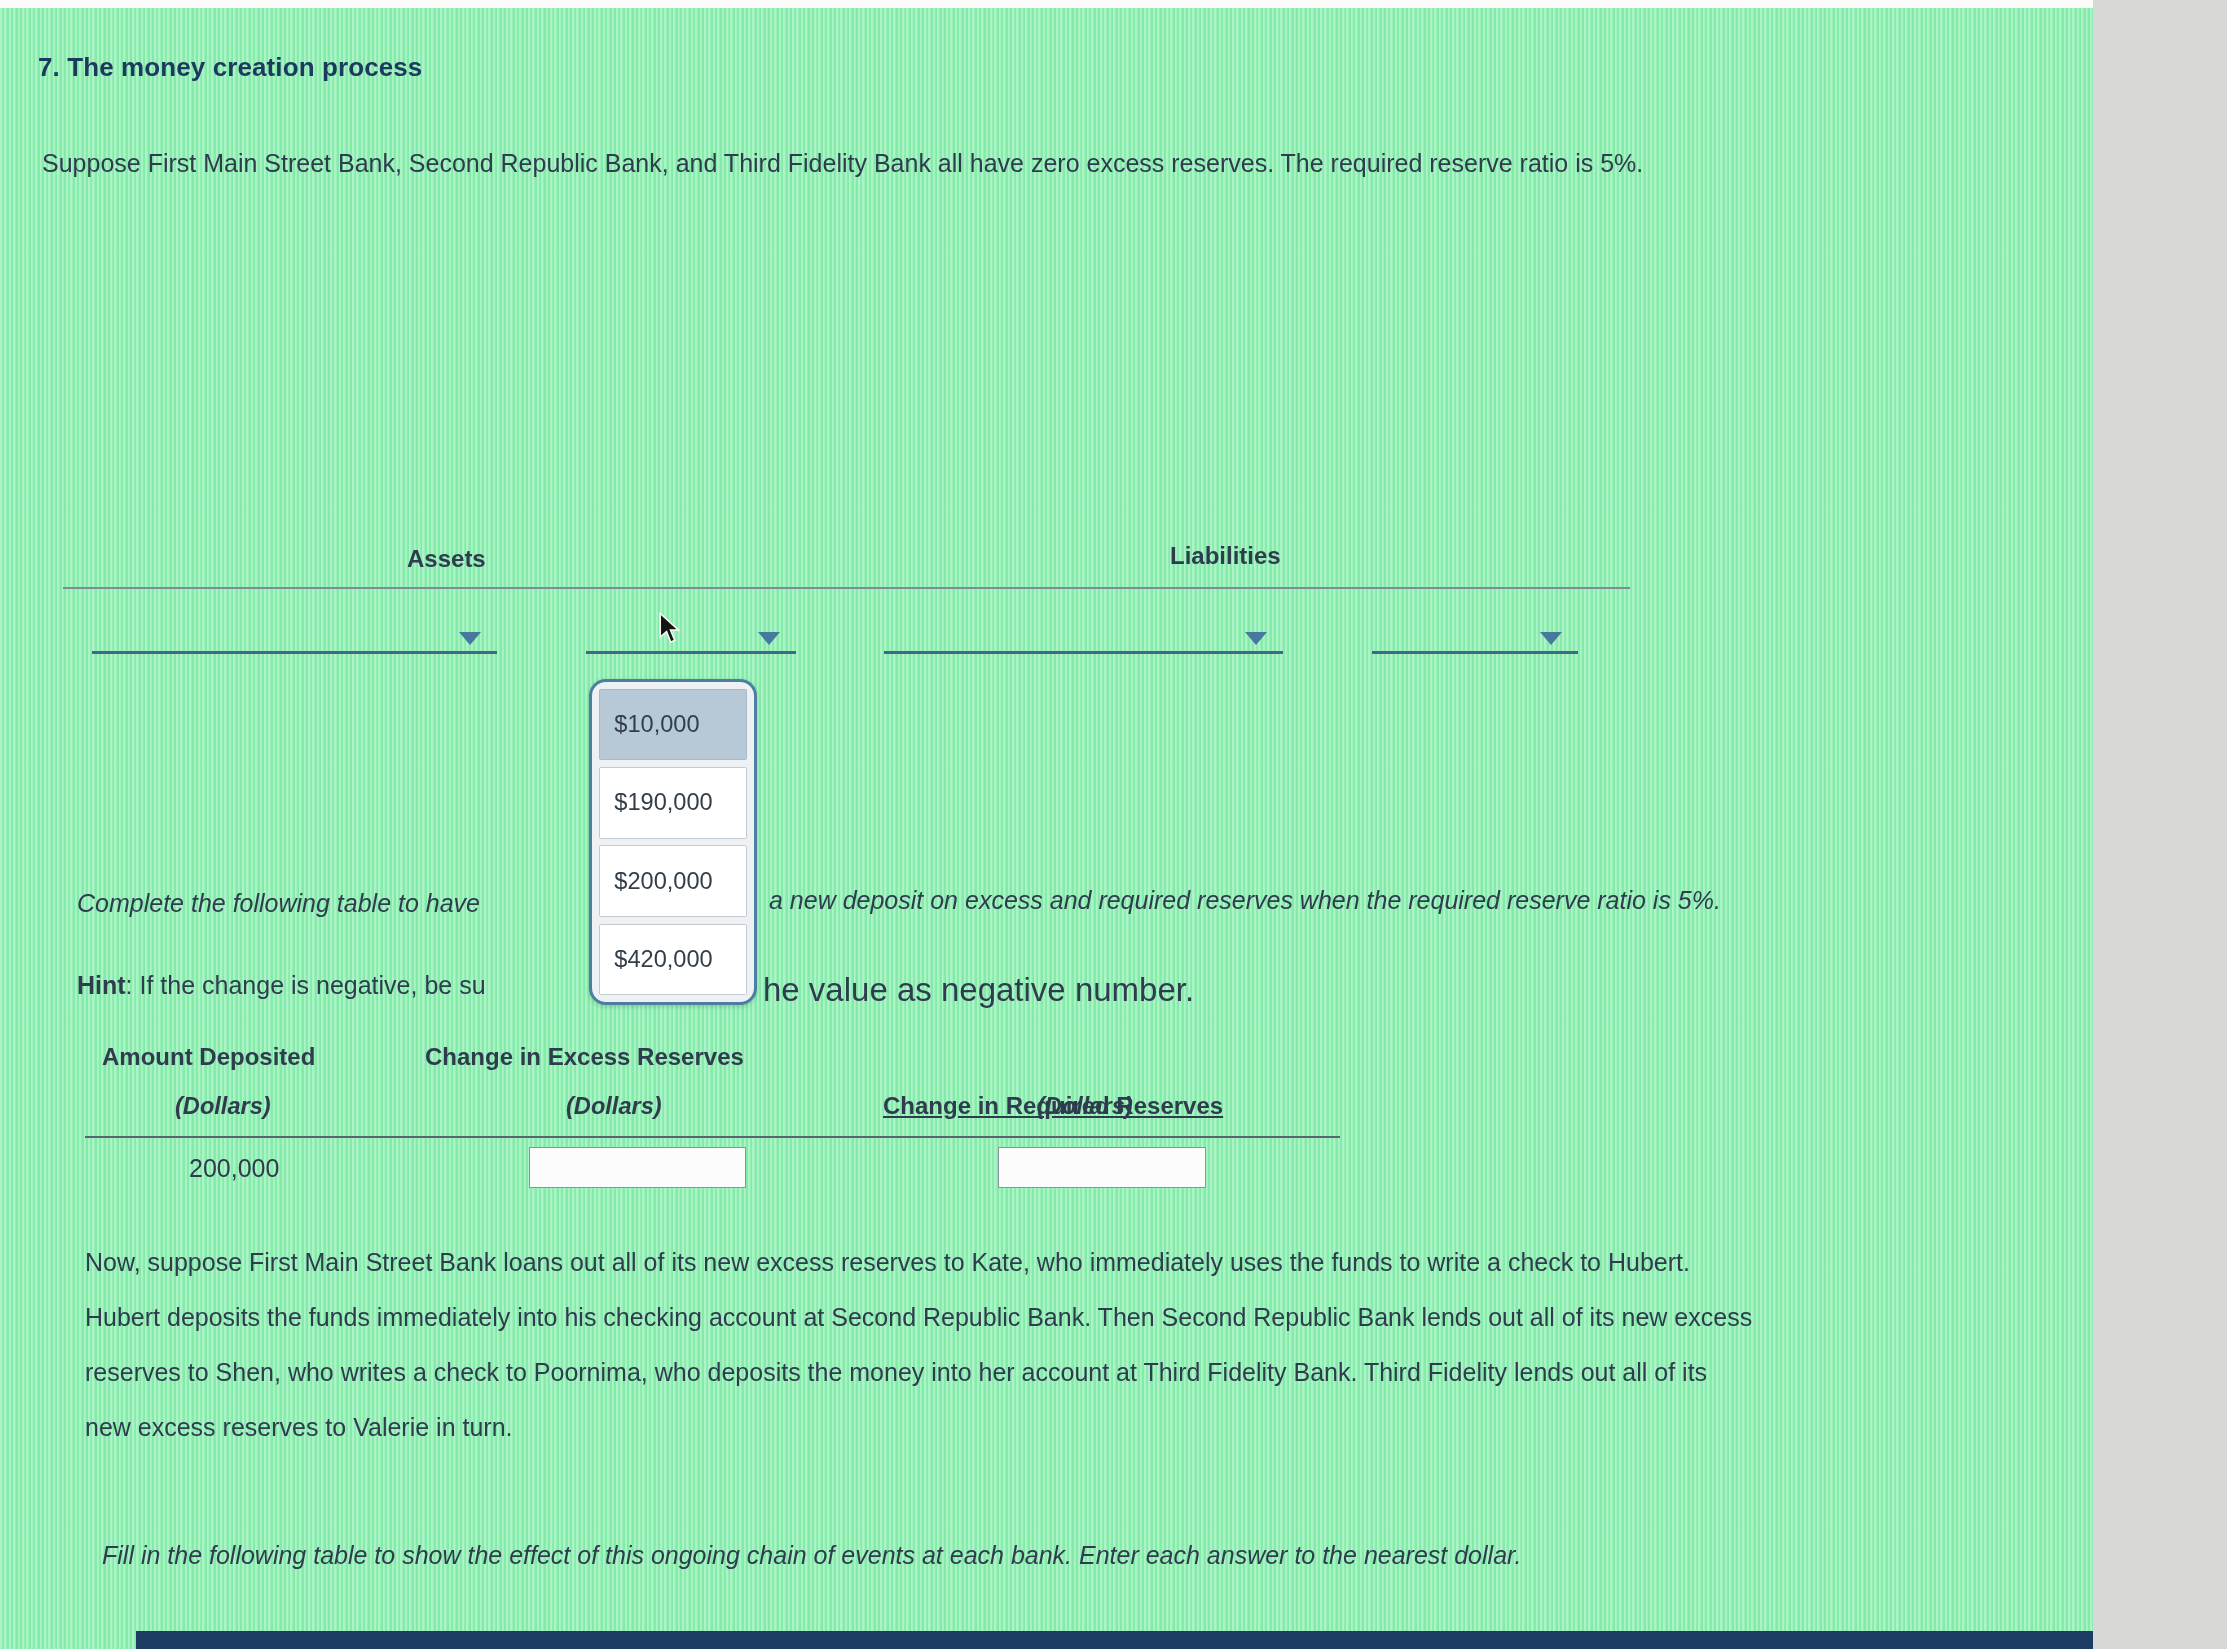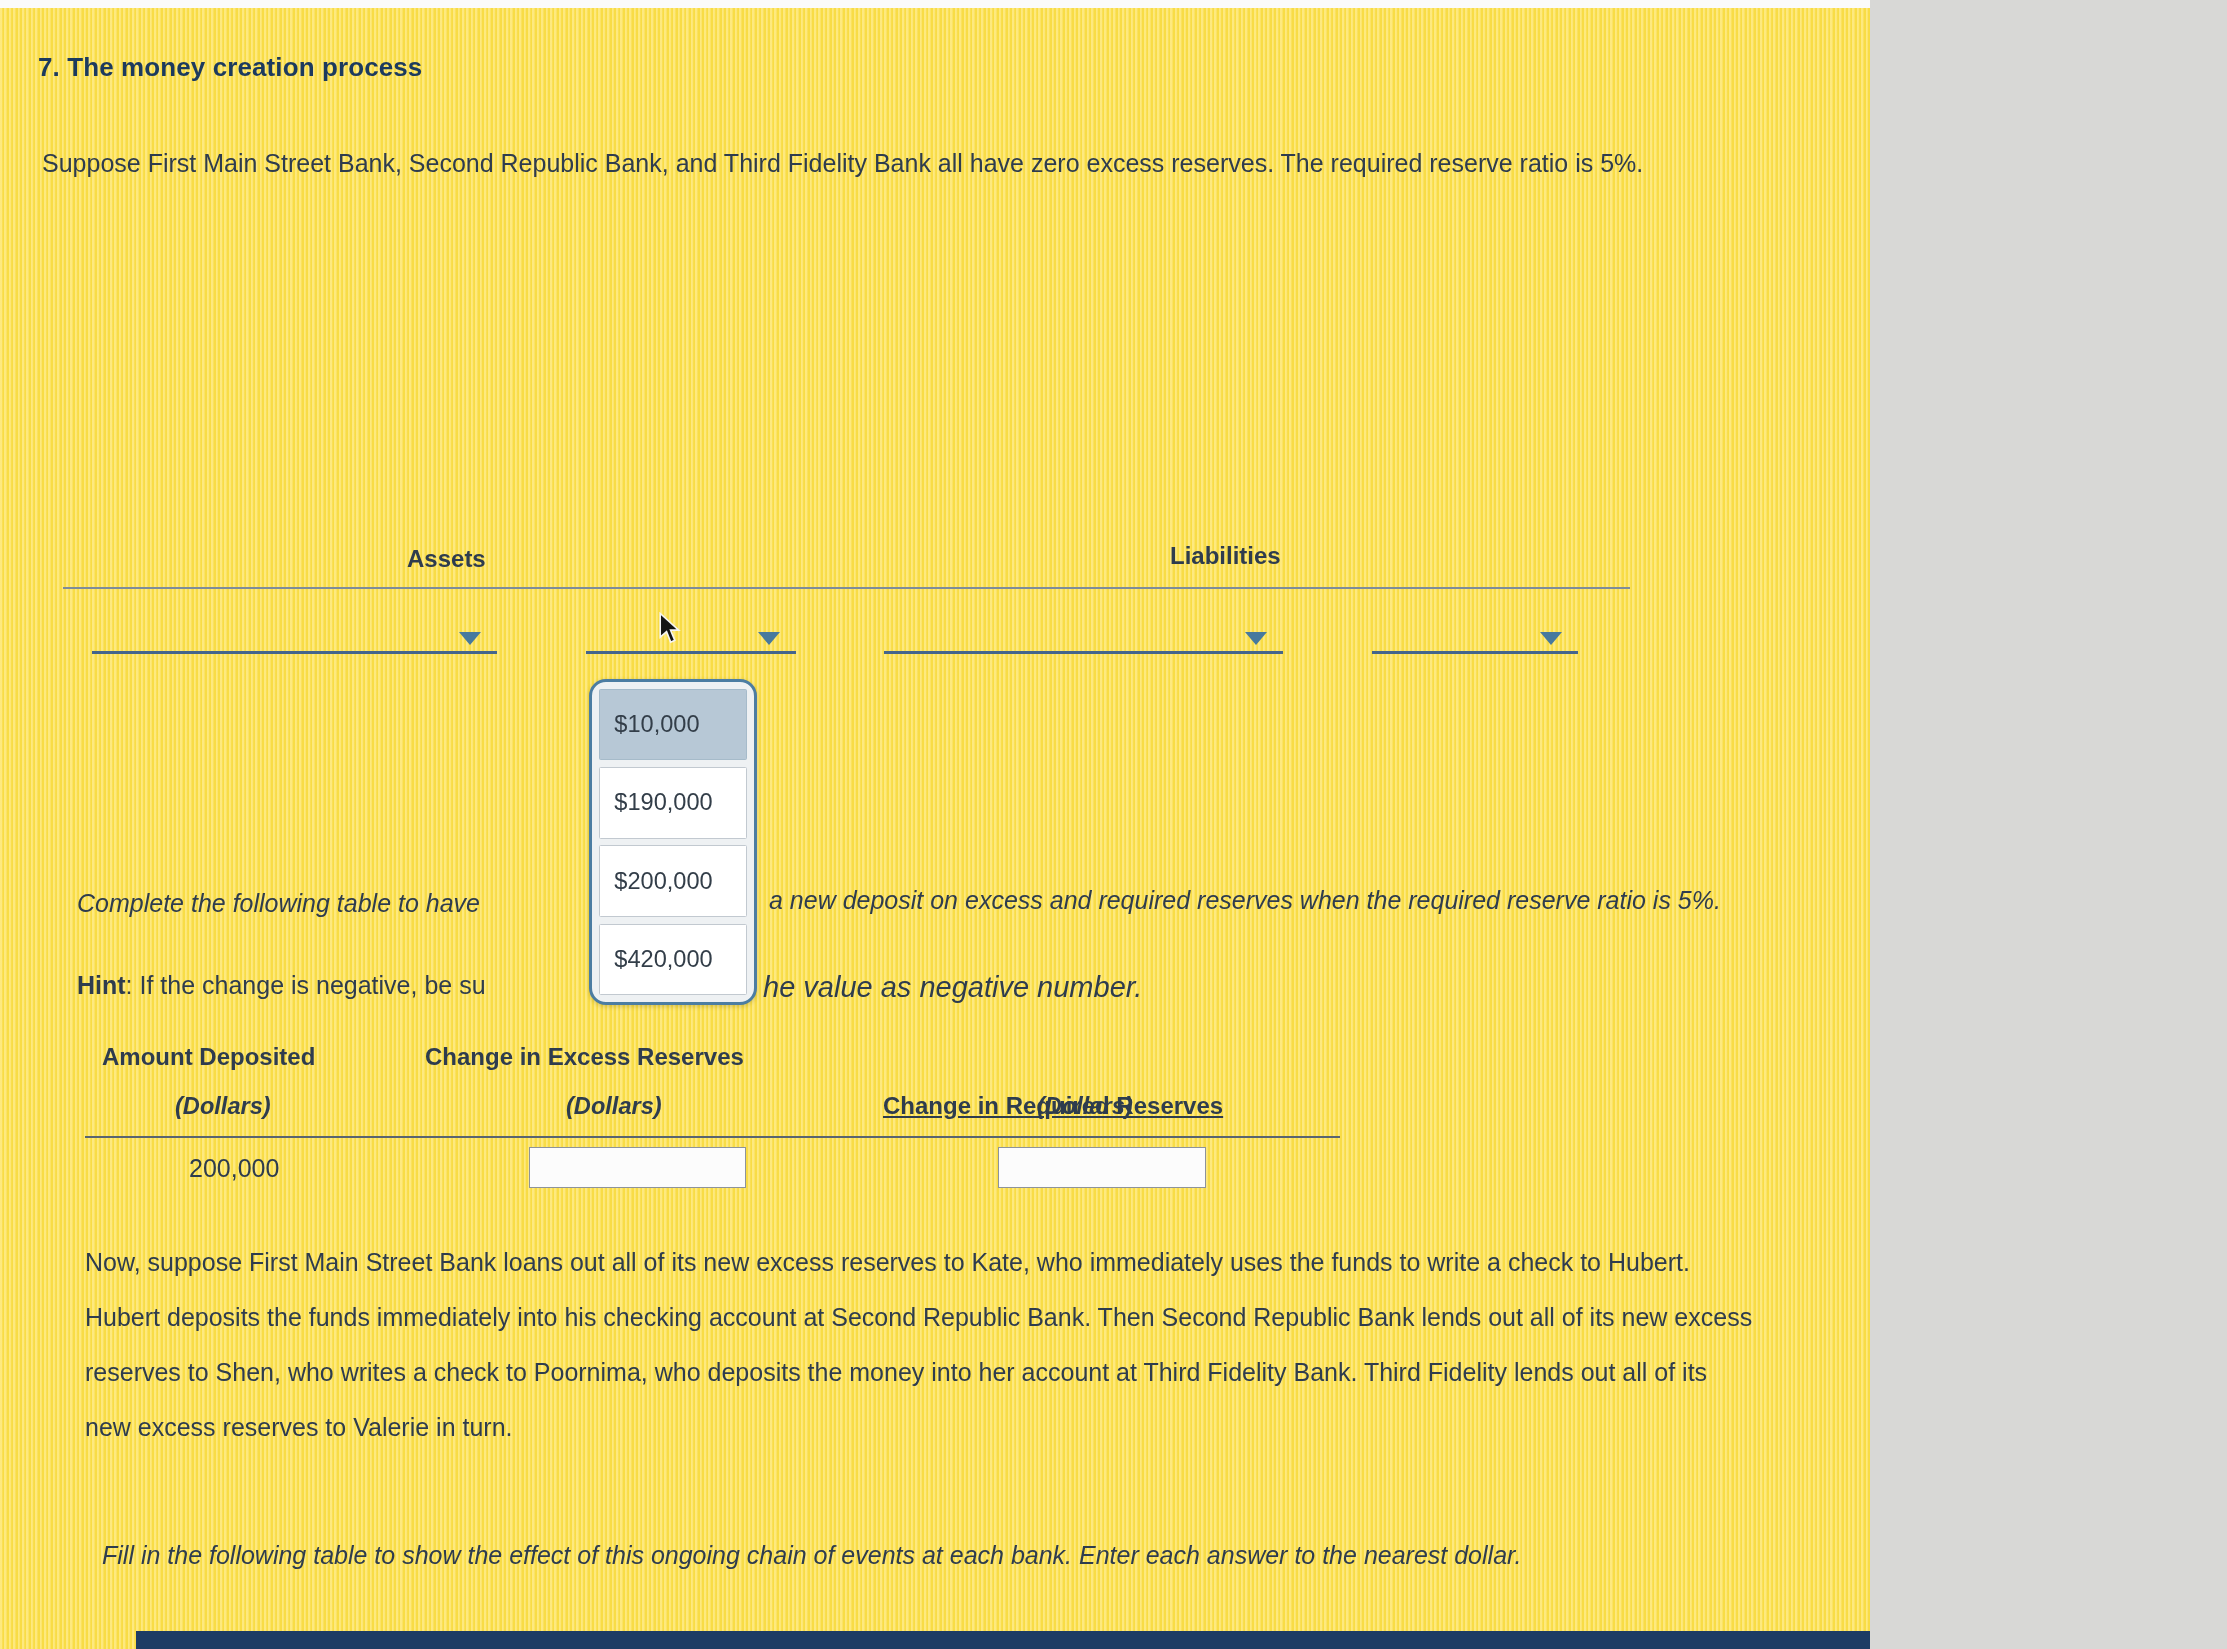--- a/index.html
+++ b/index.html
@@ -1,21 +1,21 @@
 <!DOCTYPE html>
 <html style="font-size:11.8px"><head>
 <meta charset="utf-8">
 <style>
   html, body { margin: 0; padding: 0; }
   body { background: #d8d8d6; }
   .screen {
     position: relative;
-    width: 1870px;
+    width: 2093px;
     height: 1649px;
-    background: #fde047;
+    background: #86efac;
     overflow: hidden;
     font-family: "Liberation Sans", sans-serif;
     color: #2e3c4e;
   }
   
   .screen::before {
     content: "";
     position: absolute;
     inset: 0;
     background: repeating-linear-gradient(90deg,
@@ -74,21 +74,21 @@
     font-size: 23.6px; color: #333e49;
     cursor: pointer;
     white-space: nowrap;
   }
   .option.selected { background: #b7c8d6; border-color: #a6bbca; }
 
   .instr-left  { left: 77px;  top: 889px; font-size: 25px; font-style: italic; white-space: nowrap; }
   .instr-right { left: 769px; top: 886px; font-size: 25px; font-style: italic; white-space: nowrap; }
   .hint-line   { left: 77px;  top: 971px; font-size: 25px; white-space: nowrap; }
   .hint-line b { font-weight: bold; }
-  .hint-right  { left: 763px; top: 971px; font-size: 29px; white-space: nowrap; font-style: italic; }
+  .hint-right  { left: 763px; top: 971px; font-size: 33px; white-space: nowrap; }
 
   .col-h { font-size: 24px; font-weight: bold; white-space: nowrap; }
   .col-h1 { left: 102px;  top: 1043px; }
   .col-h2 { left: 425px;  top: 1043px; }
   .col-h3 { left: 883px; top: 1092px; text-decoration: underline; }
   .units { font-size: 23.6px; font-weight: bold; font-style: italic; white-space: nowrap; }
   .units1 { left: 175px;  top: 1093px; }
   .units2 { left: 566px;  top: 1093px; }
   .units3 { left: 1037px; top: 1093px; }
   .table-rule { left: 85px; top: 1136px; width: 1255px; height: 2.2px; background: #596470; }

